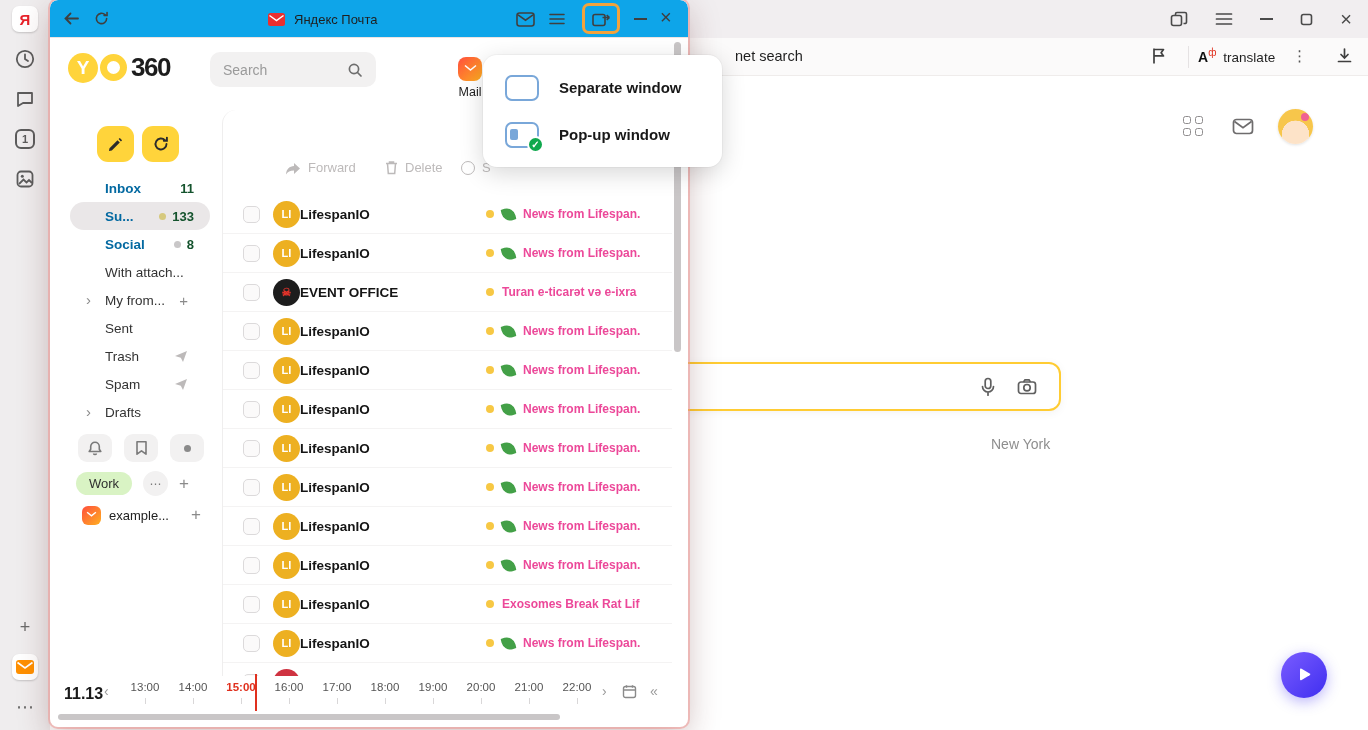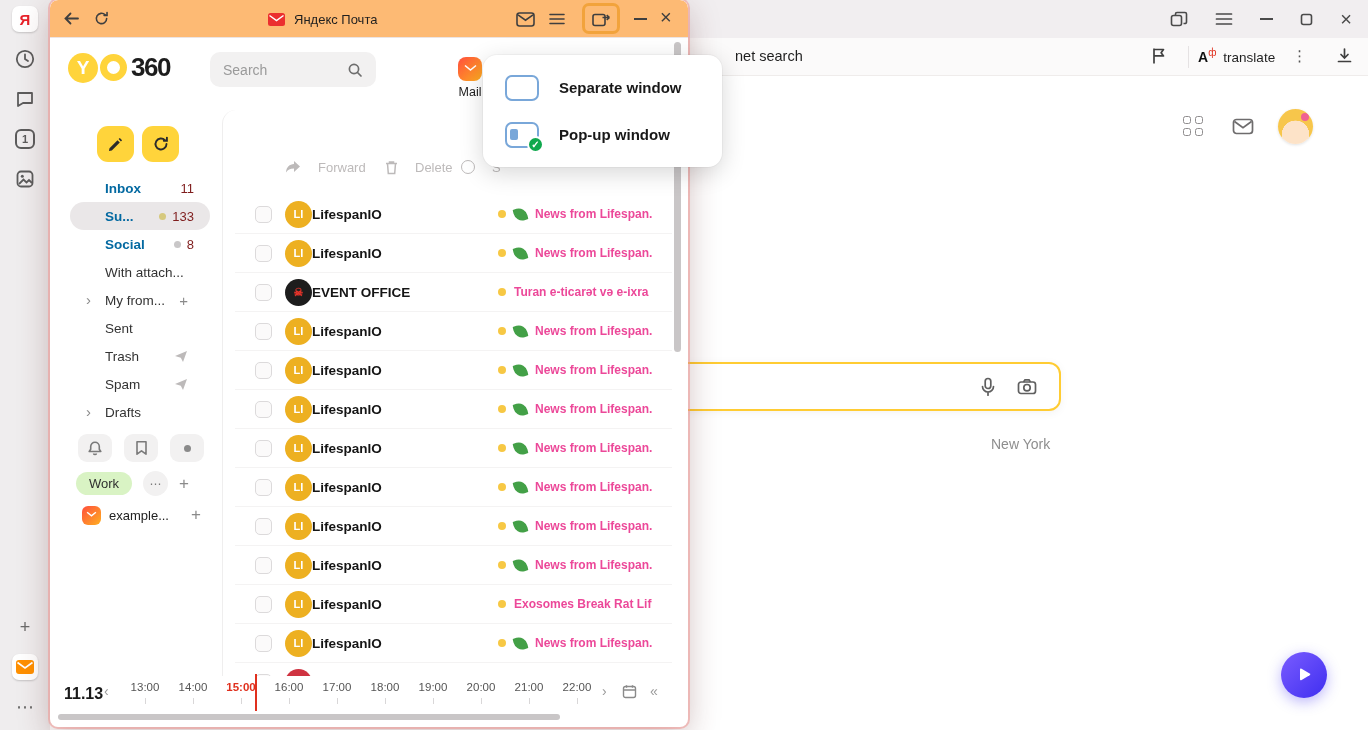--- a/index.html
+++ b/index.html
@@ -39,21 +39,21 @@
 .pg-grid i{width:8px;height:8px;border:1.7px solid #8f8d8e;border-radius:2.5px}
 .pg-mail{position:absolute;left:1232px;top:118px;color:#6e6c6d}
 .pg-avatar{position:absolute;left:1278px;top:109px;width:35px;height:35px;border-radius:50%;background:radial-gradient(circle at 50% 72%,#fde3c8 0 44%,#f7c64b 45% 100%);overflow:hidden;box-shadow:0 1px 3px rgba(0,0,0,.12)}
 .pg-avatar::after{content:"";position:absolute;right:4px;top:4px;width:8px;height:8px;border-radius:50%;background:#f06292}
 .pg-search{position:absolute;left:640px;top:362px;width:421px;height:49px;background:#fff;border:2px solid #fc3;border-radius:12px;display:flex;align-items:center;justify-content:flex-end;gap:20px;padding-right:22px;box-shadow:0 2px 10px rgba(0,0,0,.05)}
 .pg-location{position:absolute;left:991px;top:436px;font-size:14px;color:#8e8e8e}
 .alice{position:absolute;left:1281px;top:652px;width:46px;height:46px;border-radius:50%;background:linear-gradient(135deg,#7a5cff,#3f2ef0);display:flex;align-items:center;justify-content:center;box-shadow:0 4px 14px rgba(63,46,240,.35)}
 
 
 .mail-window{position:absolute;left:50px;top:0;width:638px;height:727px;background:#fff;border-radius:8px;box-shadow:0 0 0 2px rgba(238,152,148,.55),0 10px 32px rgba(90,30,30,.28);z-index:10;overflow:hidden}
-.mw-titlebar{position:absolute;left:0;top:0;width:100%;height:38px;background:#fdba74;border-bottom:1px solid #ece4e3;border-radius:8px 8px 0 0}
+.mw-titlebar{position:absolute;left:0;top:0;width:100%;height:38px;background:#0ea5e9;border-bottom:1px solid #ece4e3;border-radius:8px 8px 0 0}
 .mw-back{position:absolute;left:13px;top:11px;color:#3f3f3f}
 .mw-refresh{position:absolute;left:44px;top:11px;color:#3f3f3f}
 .mw-titlegrp{position:absolute;left:218px;top:0;height:38px;display:flex;gap:9px;align-items:center;font-size:13px;color:#1f1f1f}
 .mw-env{position:absolute;left:466px;top:12px;color:#3f3f3f}
 .mw-menu{position:absolute;left:499px;top:13px;color:#3f3f3f}
 .wm-highlight{position:absolute;left:532px;top:3px;width:38px;height:31px;border:3px solid #f2a33c;border-radius:7px;display:flex;align-items:center;justify-content:center;color:#3f3f3f}
 .mw-min{position:absolute;left:584px;top:18px;width:13px;height:2px;background:#3f3f3f}
 .mw-close{position:absolute;left:610px;top:6px;font-size:20px;color:#3f3f3f}
 
 .mw-header{position:absolute;left:0;top:38px;width:100%;height:72px;background:#fff}
@@ -70,46 +70,46 @@
 .sync-btn{position:absolute;left:92px;top:126px;width:37px;height:36px;background:#ffd43b;border-radius:11px;display:flex;align-items:center;justify-content:center;color:#2b2b2b}
 
 .folders{position:absolute;left:0;top:174px;width:172px}
 .folder-row{position:relative;height:28px;display:flex;align-items:center;padding:0 28px 0 55px;font-size:13.5px;color:#333}
 .folder-row.active{background:#eae7e8;border-radius:14px;margin:0 12px 0 20px;padding:0 16px 0 35px}
 .flabel{overflow:hidden;white-space:nowrap}
 .flabel.bold{font-weight:700;color:#0369a1}
 .chev{position:absolute;left:36px;color:#8a8a8a;font-size:15px;top:5px}
 .fright{margin-left:auto;display:flex;align-items:center;gap:6px}
 .fdot{width:7px;height:7px;border-radius:50%}
-.fcount{font-size:13px;font-weight:400;color:#7f1d1d}
+.fcount{font-size:13px;font-weight:700;color:#14532d}
 .plane{color:#b9b7b8}
 .fadd{color:#8a8a8a;font-size:15px}
 
 .quick-icons{position:absolute;left:28px;top:434px;display:flex;gap:12px}
 .qbtn{width:34px;height:28px;background:#f2f1f1;border-radius:9px;display:flex;align-items:center;justify-content:center;color:#7a7a7a}
 .qdot{width:7px;height:7px;border-radius:50%;background:#8a8a8a}
 
 .tags-row{position:absolute;left:26px;top:471px;display:flex;align-items:center;gap:11px}
 .tag-work{background:#d9f3c4;color:#2f2f2f;font-size:13px;padding:4px 13px;border-radius:14px}
 .tag-more{width:25px;height:25px;border-radius:50%;background:#f2f1f1;color:#7a7a7a;display:flex;align-items:center;justify-content:center;font-size:12px}
 .tag-add,.acct-add{color:#8a8a8a;font-size:17px}
 
 .account-row{position:absolute;left:32px;top:505px;display:flex;align-items:center;gap:8px;font-size:13px;color:#222}
 .acct-icon{width:19px;height:19px;border-radius:6px;background:linear-gradient(135deg,#ff4d3d,#ffb020);display:flex;align-items:center;justify-content:center}
 .acct-add{margin-left:14px}
 
 
 .msg-panel{position:absolute;left:172px;top:110px;width:450px;bottom:51px;background:#fff;border-left:1px solid #efeeee;border-top-left-radius:14px;overflow:hidden}
 .list-toolbar{position:absolute;left:0;top:50px;width:100%;height:22px;color:#bdbaba;font-size:13px}
-.lt-item{position:absolute;display:flex;align-items:flex-start;gap:17px}
+.lt-item{position:absolute;display:flex;align-items:flex-end;gap:7px}
 .lt-forward{left:62px}
 .lt-delete{left:162px}
 .lt-more{left:238px}
 .lt-scircle{width:14px;height:14px;border:1.5px solid #bdbaba;border-radius:50%}
-.msg-rows{position:absolute;left:12px;top:85px;width:100%}
+.msg-rows{position:absolute;left:0;top:85px;width:100%}
 .msg-row{height:39px;display:flex;align-items:center;padding-left:20px;border-bottom:1px solid #f4f3f3}
 .cb{width:17px;height:17px;border:1.5px solid #dcdadb;border-radius:5px;background:#fbfafa;flex:0 0 auto}
 .avatar{width:27px;height:27px;border-radius:50%;margin-left:13px;display:flex;align-items:center;justify-content:center;flex:0 0 auto}
 .avatar i{color:#fff;font-weight:700;font-size:11px}
 .sender{width:186px;font-weight:700;font-size:13.5px;color:#151515;flex:0 0 auto;overflow:hidden;white-space:nowrap}
 .meta{display:flex;align-items:center;gap:8px;overflow:hidden;white-space:nowrap;flex:1;padding-right:6px}
 .udot{width:8px;height:8px;border-radius:50%;background:#f7c844;flex:0 0 auto}
 .leaf{width:13px;height:13px;background:#43a047;border-radius:1px 9px 1px 9px;transform:rotate(-15deg);flex:0 0 auto}
 .subject{font-weight:700;font-size:12px;color:#ec4899}
 

